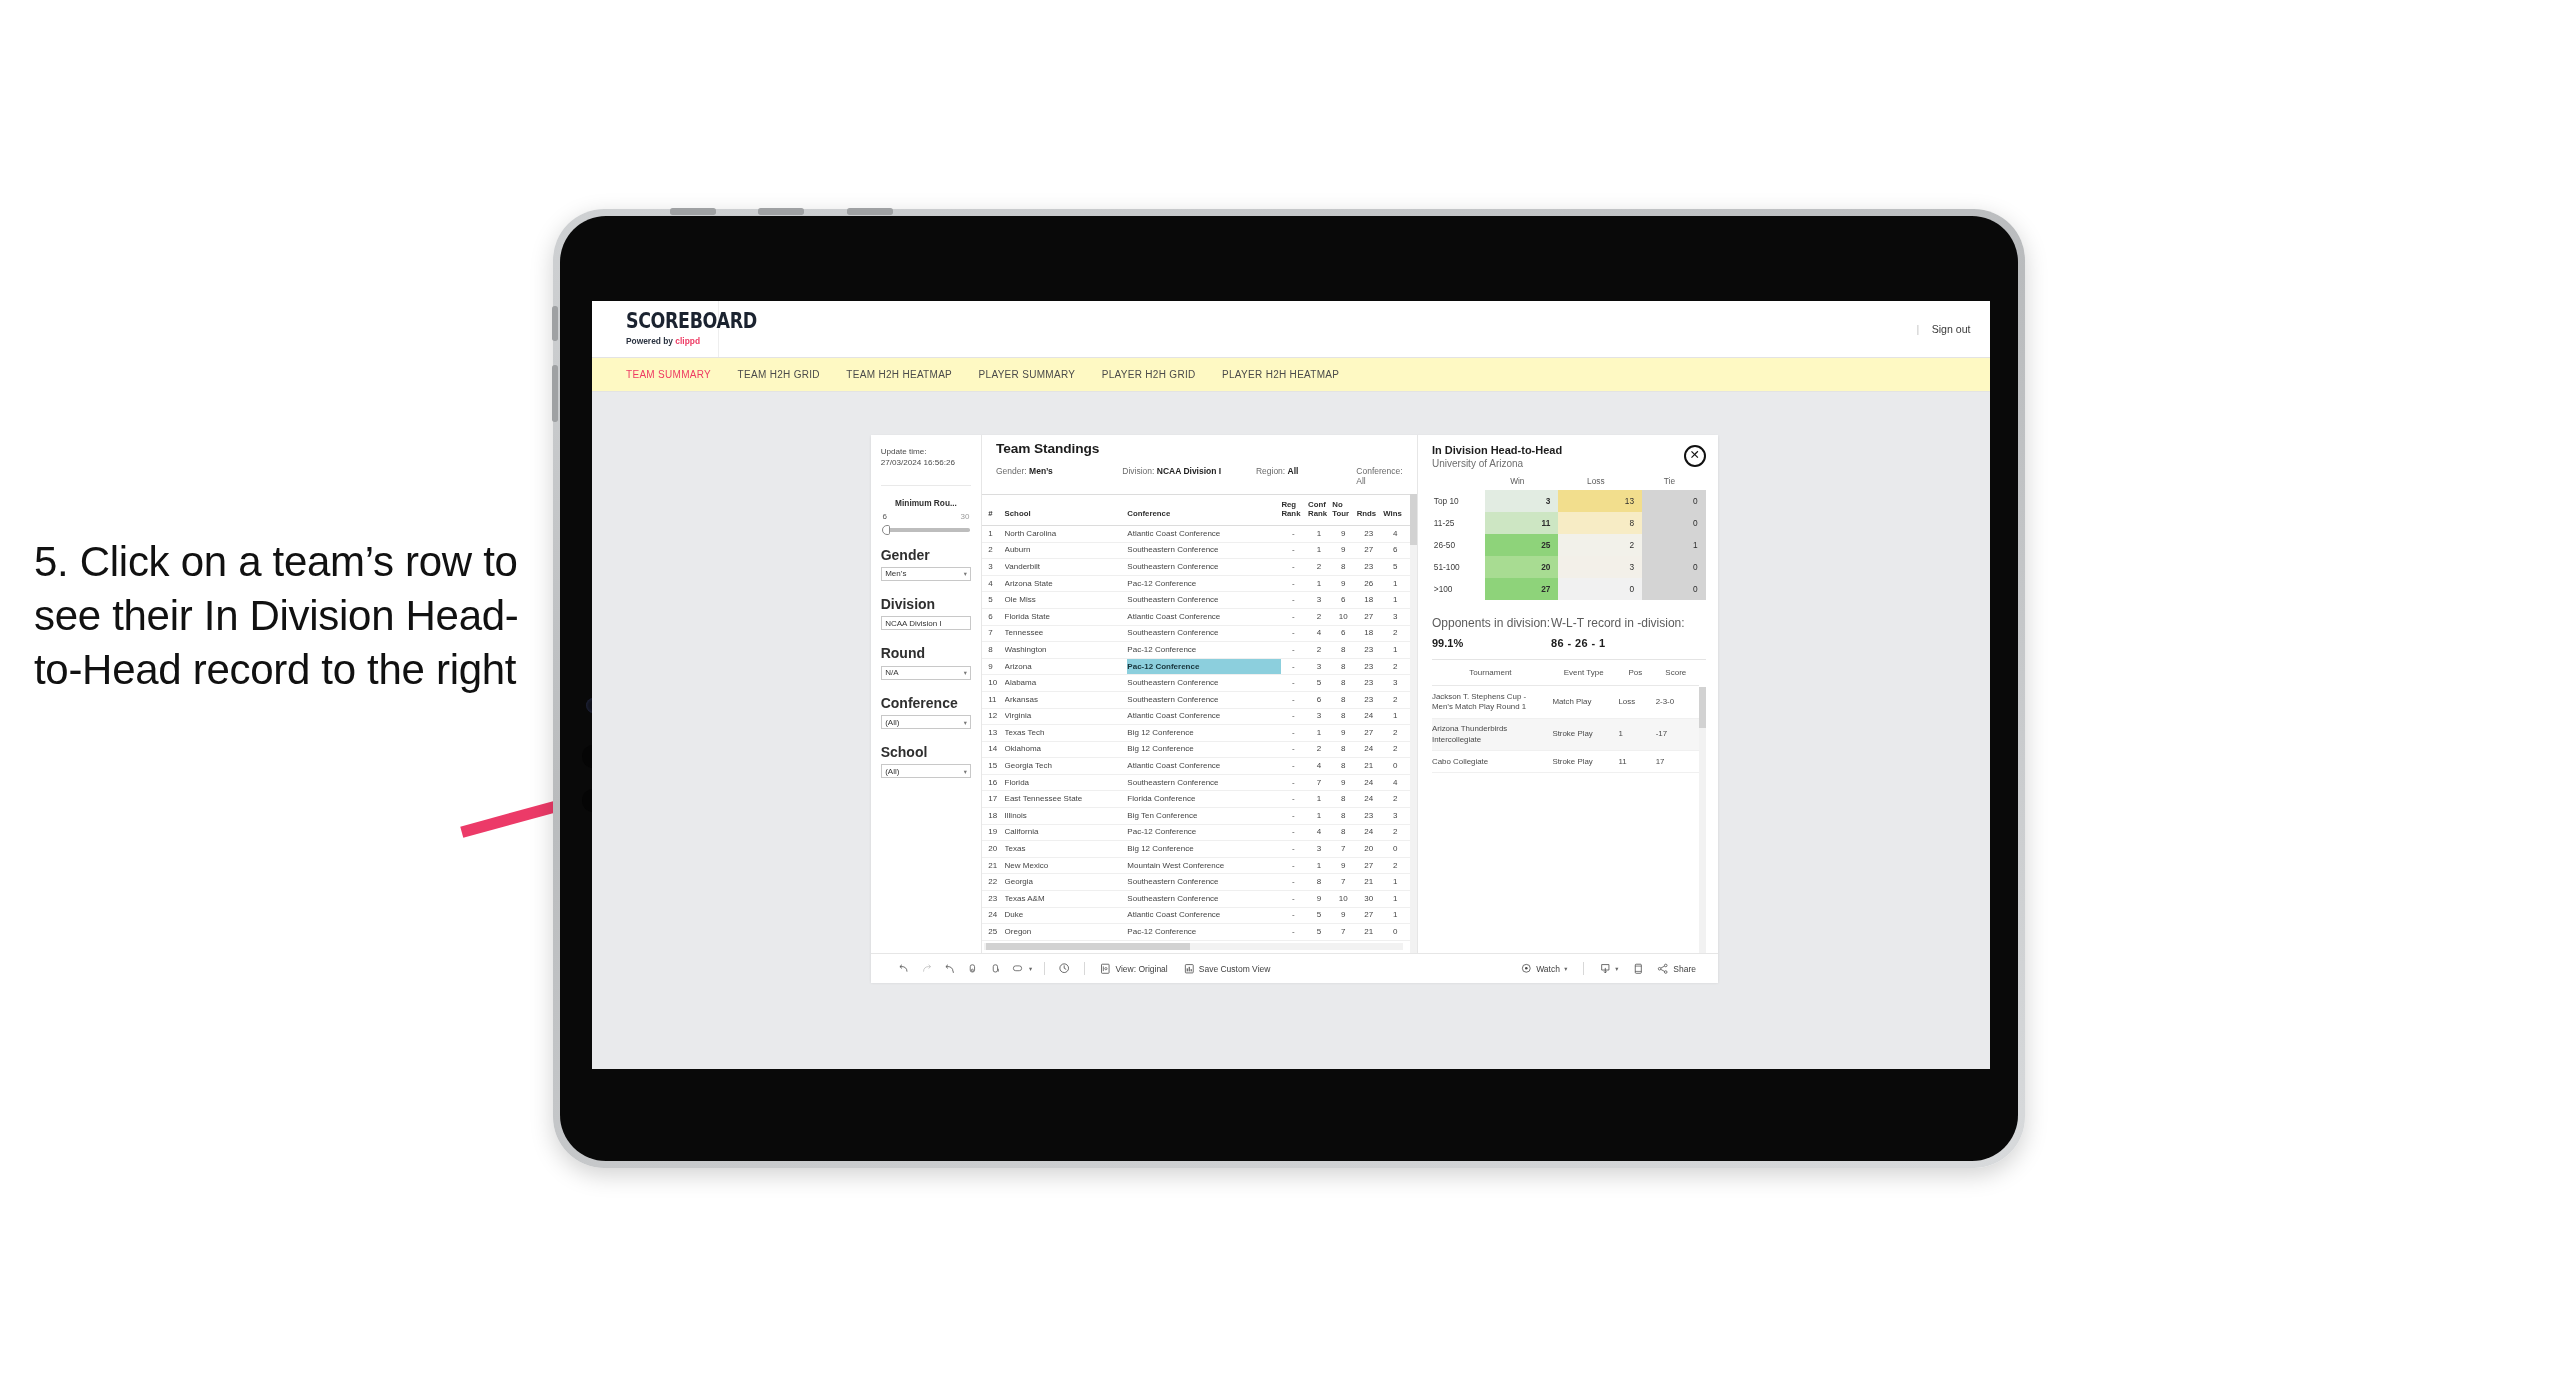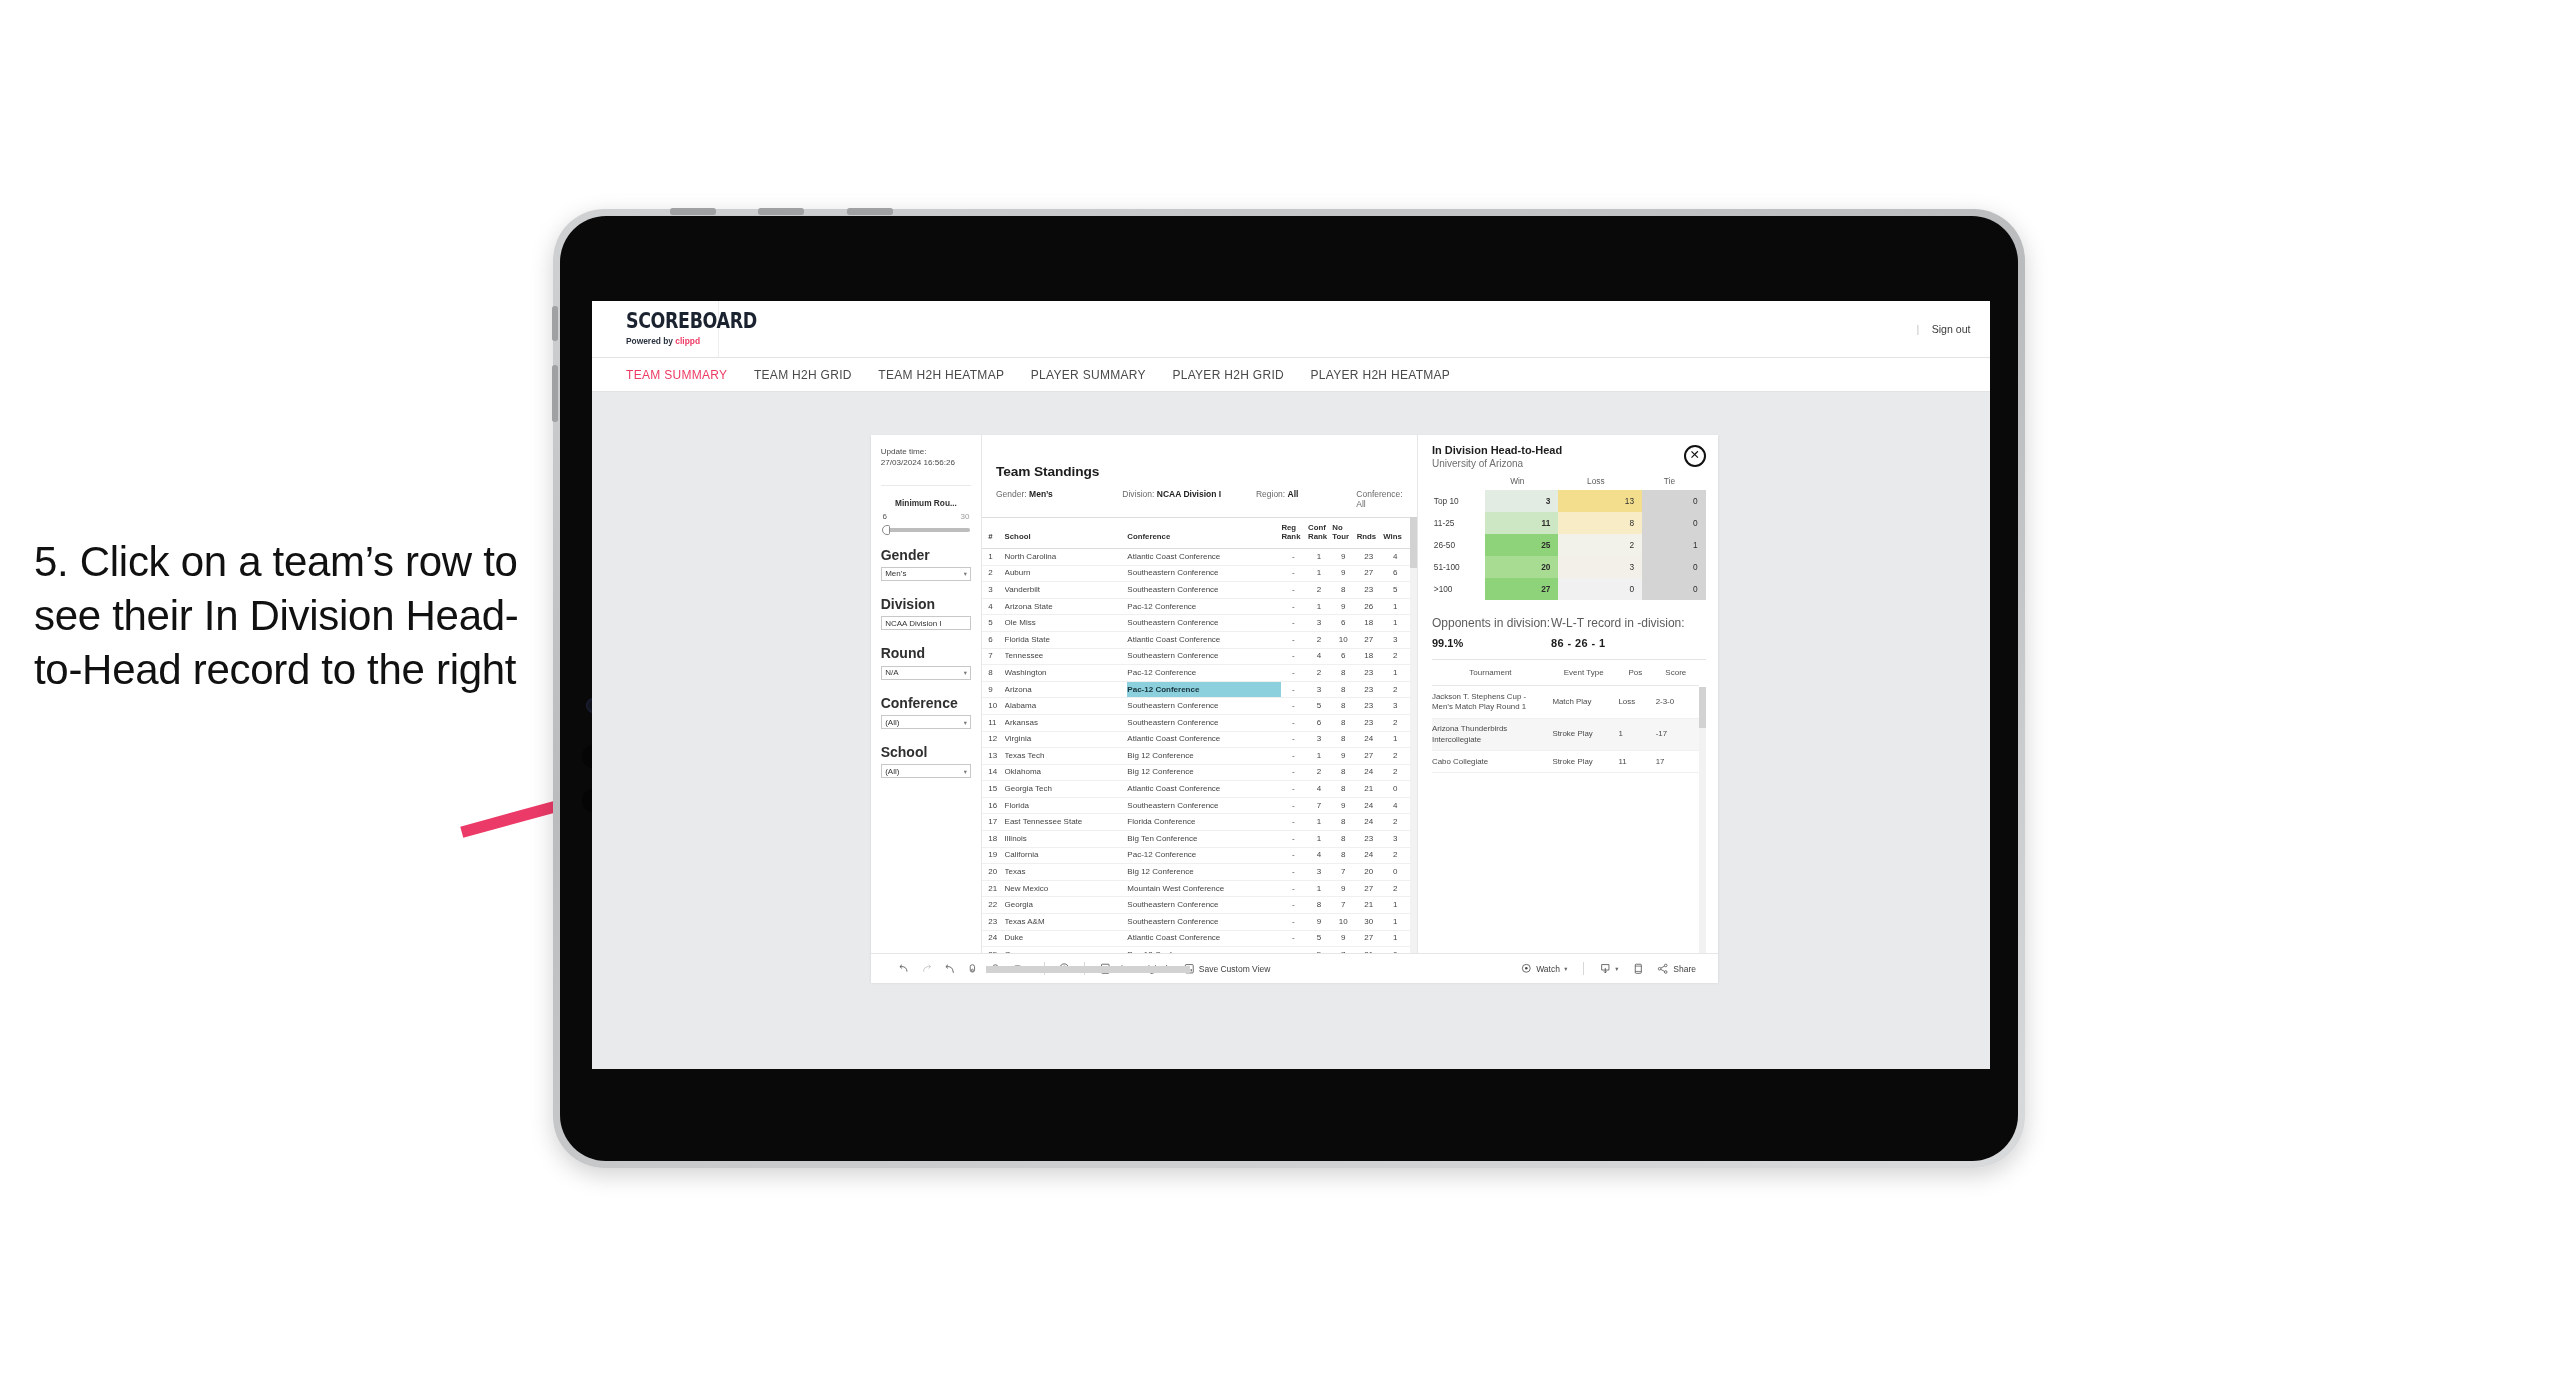--- a/index.html
+++ b/index.html
@@ -91,25 +91,25 @@
   #header-right {
     margin-left: auto; display: flex; align-items: center;
     padding-right: 19.5px; gap: 12.4px;
     font-size: 10.6px; color: #3a3a3a;
   }
   #header-sep { color: #c4c4c4; }
   #sign-out { cursor: pointer; }
 
   
   #sub-nav {
-    height: 34px; background: #ffffff;
+    height: 34px; background: #fef9c3;
     display: flex; align-items: center; gap: 26.5px;
     padding-left: 34px;
     border-bottom: 0.9px solid #e3e3e3;
-    font-size: 12px; letter-spacing: 0.3px;
+    font-size: 10px; letter-spacing: 0.3px;
   }
   .sub-nav-item { color: #4a4a4a; cursor: pointer; }
   .sub-nav-item.active { color: #ee3a63; }
 
   
   #viz-card {
     position: absolute;
     left: 279px; top: 134px;
     width: 847px; height: 548px;
     background: #ffffff;
@@ -138,21 +138,21 @@
   .slider-vals { display: flex; justify-content: space-between; font-size: 8px; color: #555; padding: 0 1.8px 2.7px; }
   .slider-vals .hi { color: #9a9a9a; }
   .slider-track { position: relative; height: 3.5px; background: #bdbdbd; border-radius: 1.8px; margin: 4.4px 1.8px 0; }
   .slider-knob {
     position: absolute; left: -0.9px; top: -3.5px; width: 8px; height: 10.6px;
     background: #ffffff; border: 1.2px solid #8a8a8a; border-radius: 5.3px 1.8px 1.8px 5.3px;
   }
 
   
   #standings { flex: 1; display: flex; flex-direction: column; min-width: 0; }
-  #standings-head { padding: 29px 14px 0 14px; }
+  #standings-head { padding: 6px 14px 0 14px; }
   #standings-title { font-size: 13.7px; font-weight: 600; color: #1d1d1d; letter-spacing: -0.1px; }
   #standings-meta {
     display: flex; margin-top: 9.7px; font-size: 8.5px; color: #6a6a6a;
     padding-bottom: 8px;
   }
   #standings-meta > div { margin-right: 0; }
   #standings-meta .m1 { width: 156px; }
   #standings-meta .m2 { width: 165px; }
   #standings-meta .m3 { width: 124px; }
   #standings-meta b { color: #1f1f1f; font-weight: 700; }

